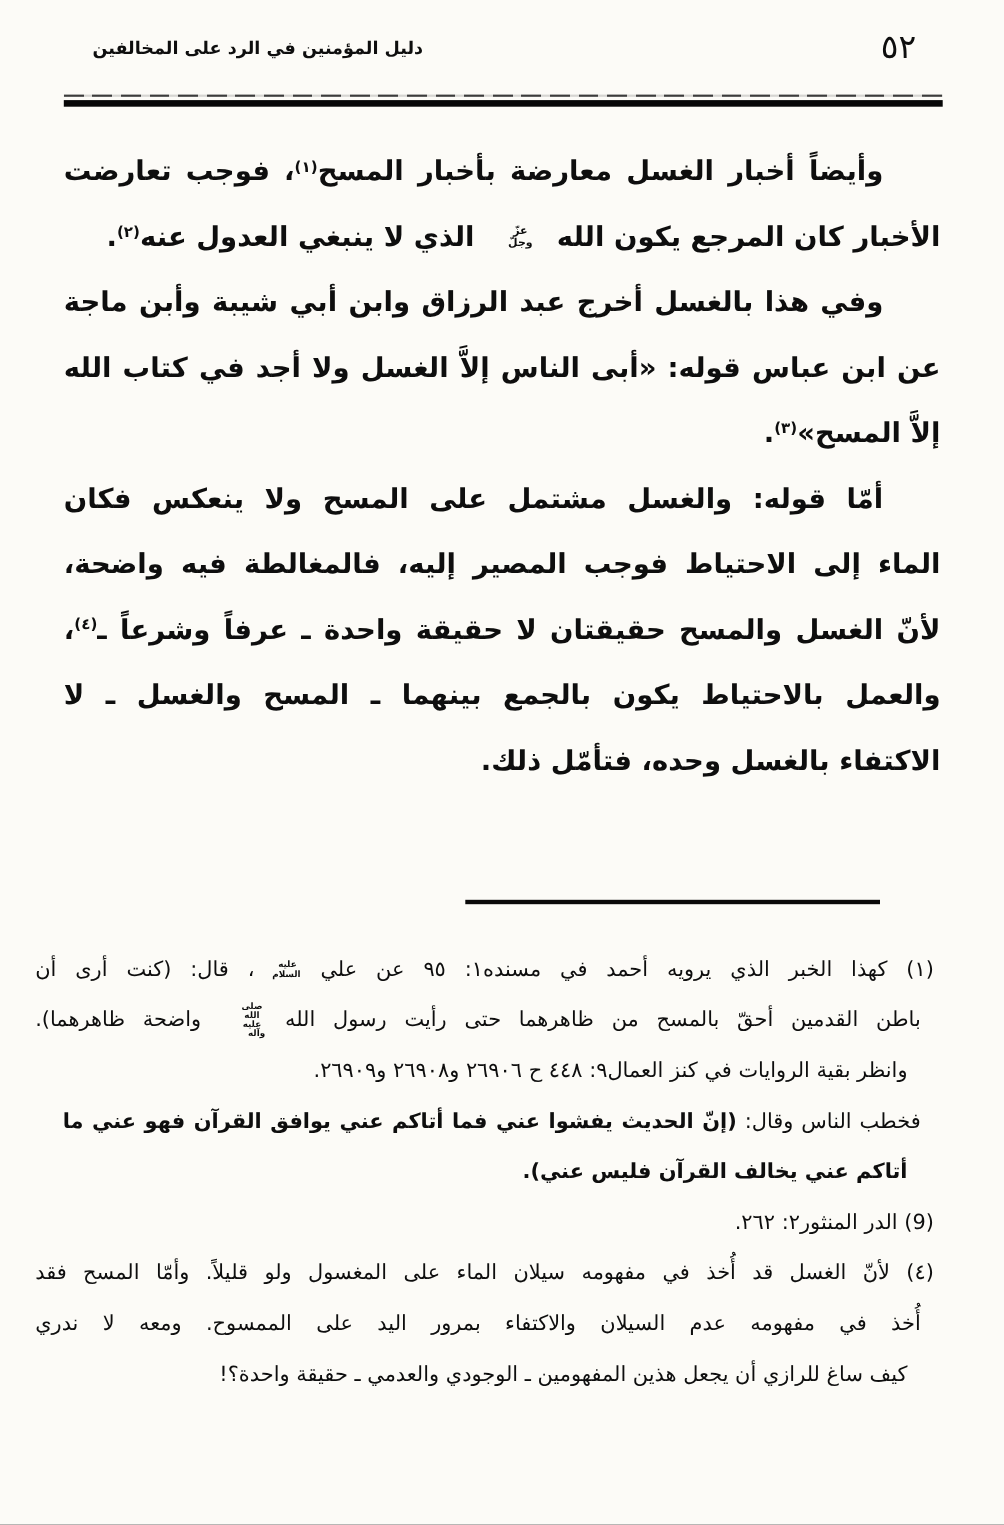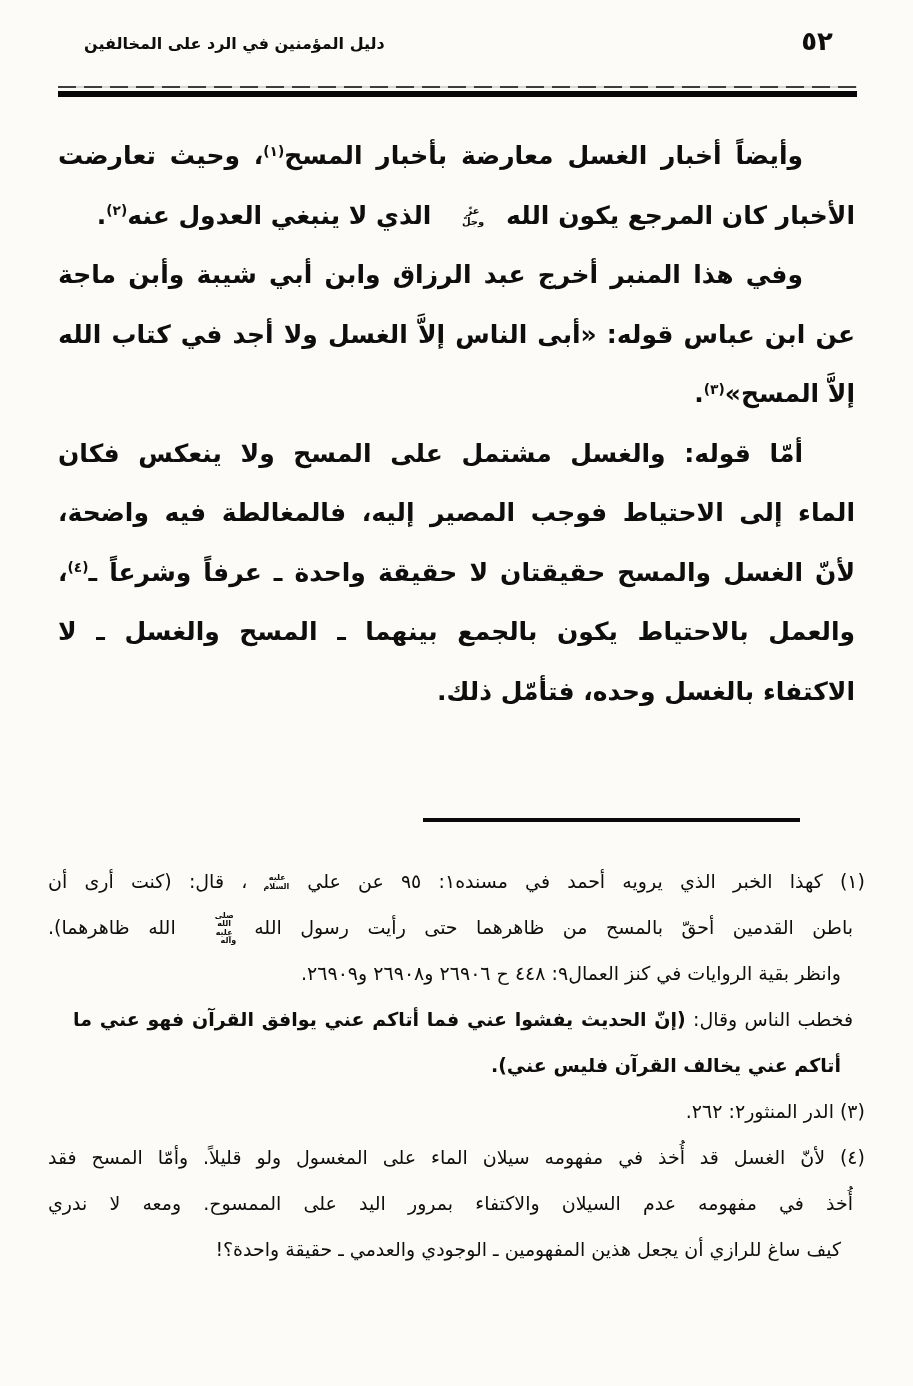--- a/index.html
+++ b/index.html
@@ -3,30 +3,30 @@
 <meta charset="utf-8">
 <style>
   html,body{margin:0;padding:0;background:#888;}
   .page{
     position:relative;width:913px;height:1386px;margin:0 auto;
     background:#fcfbf7;color:#0e0e0e;direction:rtl;overflow:hidden;
     font-family:"DejaVu Sans",sans-serif;
   }
   
   .running-title{position:absolute;top:34px;left:84px;font-size:16px;font-weight:bold;white-space:nowrap;}
-  .page-number{position:absolute;top:26px;right:80px;font-size:26px;font-weight:bold;letter-spacing:3px;}
+  .page-number{position:absolute;top:26px;right:80px;font-size:30px;font-weight:normal;letter-spacing:3px;}
   .hrule{position:absolute;top:86px;left:58px;right:56px;}
   .hrule .thin{height:2px;background:repeating-linear-gradient(90deg,#3c3c3c 0 18px,rgba(60,60,60,.2) 18px 26px);}
   .hrule .thick{margin-top:3px;height:6px;background:#070707;}
   
   .bodytext{position:absolute;top:126px;left:58px;width:797px;font-size:25px;font-weight:bold;}
   .bodytext .line{height:59.5px;line-height:59.5px;overflow:hidden;}
   
   .fnrule{position:absolute;top:818px;left:423px;width:377px;height:4px;background:#0a0a0a;}
-  .footnotes{position:absolute;top:858px;left:48px;width:817px;font-size:19px;font-weight:normal;}
+  .footnotes{position:absolute;top:858px;left:32px;width:817px;font-size:19px;font-weight:normal;}
   .footnotes .line{height:46px;line-height:46px;overflow:hidden;}
   
   .just{text-align:justify;text-align-last:justify;}
   .end{text-align:right;}
   
   .seg-b{font-weight:bold;}
   .seg-sup{font-size:0.55em;position:relative;top:-0.6em;font-weight:bold;}
   .seg-hon{
     display:inline-block;vertical-align:middle;text-align:center;
     line-height:1.05;white-space:normal;font-weight:bold;margin:0 18px;
@@ -42,51 +42,51 @@
   <div class="page-number">٥٢</div>
   <div class="running-title">دليل المؤمنين في الرد على المخالفين</div>
 
   <div class="hrule">
     <div class="thin"></div>
     <div class="thick"></div>
   </div>
 
   <main class="bodytext">
     <div class="para">
-        <div class="line just" style="padding-right: 52px;"><span class="seg-t">وأيضاً أخبار الغسل معارضة بأخبار المسح</span><span class="seg-sup">(١)</span><span class="seg-t">، وحيث تعارضت</span></div>
+        <div class="line just" style="padding-right: 52px;"><span class="seg-t">وأيضاً أخبار الغسل معارضة بأخبار المسح</span><span class="seg-sup">(١)</span><span class="seg-t">، فوجب تعارضت</span></div>
         <div class="line end"><span class="seg-t">الأخبار كان المرجع يكون الله</span><span class="seg-hon">عزّ وجلّ</span><span class="seg-t"> الذي لا ينبغي العدول عنه</span><span class="seg-sup">(٢)</span><span class="seg-t">.</span></div>
       </div>
     <div class="para">
-        <div class="line just" style="padding-right: 52px;"><span class="seg-t">وفي هذا المنبر أخرج عبد الرزاق وابن أبي شيبة وأبن ماجة</span></div>
+        <div class="line just" style="padding-right: 52px;"><span class="seg-t">وفي هذا بالغسل أخرج عبد الرزاق وابن أبي شيبة وأبن ماجة</span></div>
         <div class="line just"><span class="seg-t">عن ابن عباس قوله: «أبى الناس إلاَّ الغسل ولا أجد في كتاب الله</span></div>
         <div class="line end"><span class="seg-t">إلاَّ المسح»</span><span class="seg-sup">(٣)</span><span class="seg-t">.</span></div>
       </div>
     <div class="para">
         <div class="line just" style="padding-right: 52px;"><span class="seg-t">أمّا قوله: والغسل مشتمل على المسح ولا ينعكس فكان الغسل</span></div>
         <div class="line just"><span class="seg-t">الماء إلى الاحتياط فوجب المصير إليه، فالمغالطة فيه واضحة،</span></div>
         <div class="line just"><span class="seg-t">لأنّ الغسل والمسح حقيقتان لا حقيقة واحدة ـ عرفاً وشرعاً ـ</span><span class="seg-sup">(٤)</span><span class="seg-t">،</span></div>
         <div class="line just"><span class="seg-t">والعمل بالاحتياط يكون بالجمع بينهما ـ المسح والغسل ـ لا</span></div>
         <div class="line end"><span class="seg-t">الاكتفاء بالغسل وحده، فتأمّل ذلك.</span></div>
       </div>
   </main>
 
   <div class="fnrule"></div>
 
   <section class="footnotes">
     <div class="fn">
         <div class="line just"><span class="seg-t">(١) كهذا الخبر الذي يرويه أحمد في مسنده١: ٩٥ عن علي</span><span class="seg-hon">عليه السلام</span><span class="seg-t">، قال: (كنت أرى أن</span></div>
-        <div class="line just" style="padding-right: 12px;"><span class="seg-t">باطن القدمين أحقّ بالمسح من ظاهرهما حتى رأيت رسول الله</span><span class="seg-hon">صلى الله عليه وآله</span><span class="seg-t"> الله ظاهرهما).</span></div>
+        <div class="line just" style="padding-right: 12px;"><span class="seg-t">باطن القدمين أحقّ بالمسح من ظاهرهما حتى رأيت رسول الله</span><span class="seg-hon">صلى الله عليه وآله</span><span class="seg-t"> واضحة ظاهرهما).</span></div>
         <div class="line end" style="padding-right: 24px;"><span class="seg-t">وانظر بقية الروايات في كنز العمال٩: ٤٤٨ ح ٢٦٩٠٦ و٢٦٩٠٨ و٢٦٩٠٩.</span></div>
       </div>
     <div class="fn">
         <div class="line just" style="padding-right: 12px; margin-left: 25px;"><span class="seg-t">فخطب الناس وقال: </span><span class="seg-b">(إنّ الحديث يفشوا عني فما أتاكم عني يوافق القرآن فهو عني ما</span></div>
         <div class="line end" style="padding-right: 24px;"><span class="seg-b">أتاكم عني يخالف القرآن فليس عني).</span></div>
       </div>
     <div class="fn">
-        <div class="line end"><span class="seg-t">(٣) الدر المنثور٢: ٢٦٢.</span></div>
+        <div class="line end"><span class="seg-t">(9) الدر المنثور٢: ٢٦٢.</span></div>
       </div>
     <div class="fn">
         <div class="line just"><span class="seg-t">(٤) لأنّ الغسل قد أُخذ في مفهومه سيلان الماء على المغسول ولو قليلاً. وأمّا المسح فقد</span></div>
         <div class="line just" style="padding-right: 12px;"><span class="seg-t">أُخذ في مفهومه عدم السيلان والاكتفاء بمرور اليد على الممسوح. ومعه لا ندري</span></div>
         <div class="line end" style="padding-right: 24px;"><span class="seg-t">كيف ساغ للرازي أن يجعل هذين المفهومين ـ الوجودي والعدمي ـ حقيقة واحدة؟!</span></div>
       </div>
   </section>
 
 </div>
 

